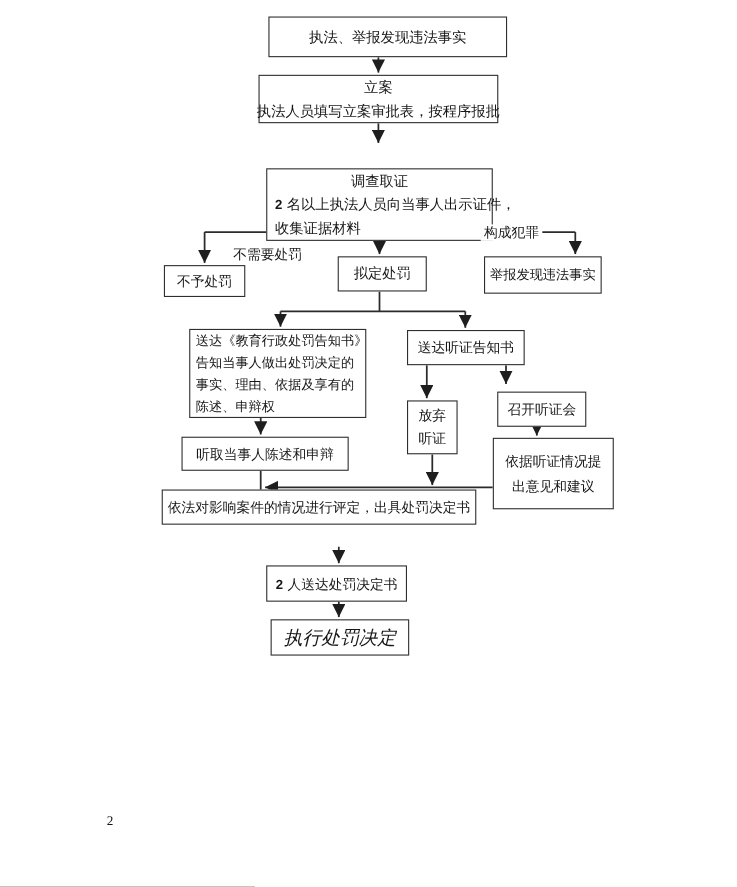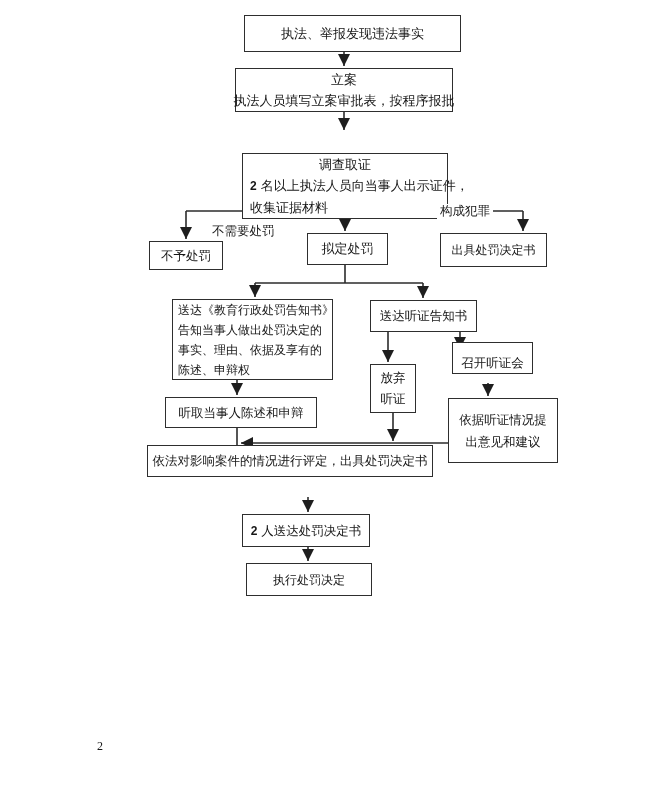--- a/index.html
+++ b/index.html
@@ -48,26 +48,26 @@
   
   #n-report          {left:244px;top:15px; width:217px;height:37px;}
   #n-filing          {left:235px;top:68px; width:218px;height:44px;line-height:21px;}
   #n-investigate     {left:242px;top:133px;width:206px;height:66px;line-height:21px;padding:1px 7px;margin-top:20px;}
   #n-no-penalty      {left:149px;top:241px;width:74px; height:29px;font-size:12.5px;}
   #n-draft-penalty   {left:307px;top:233px;width:81px; height:32px;}
   #n-transfer        {left:440px;top:233px;width:107px;height:34px;font-size:12px;}
   #n-notice          {left:172px;top:299px;width:161px;height:81px;font-size:12px;line-height:20px;align-items:flex-start;text-align:left;padding:1px 5px;}
   #n-hearing-notice  {left:370px;top:300px;width:107px;height:32px;font-size:12.5px;}
   #n-waive           {left:370px;top:364px;width:46px; height:49px;font-size:12.5px;line-height:21px;}
-  #n-hold-hearing    {left:452px;top:342px;width:81px; height:32px;font-size:12.5px;justify-content:flex-end;}
+  #n-hold-hearing    {left:452px;top:356px;width:81px; height:32px;font-size:12.5px;}
   #n-opinion         {left:448px;top:398px;width:110px;height:65px;font-size:12.5px;line-height:22px;}
   #n-listen          {left:165px;top:397px;width:152px;height:31px;font-size:12.5px;}
   #n-assess          {left:147px;top:445px;width:286px;height:32px;font-size:12.5px;}
   #n-deliver         {left:242px;top:514px;width:128px;height:33px;font-size:12.5px;}
-  #n-execute         {left:246px;top:563px;width:126px;height:33px;font-size:12px;}
+  #n-execute         {left:246px;top:563px;width:126px;height:33px;font-size:17px;font-style:italic;}
   #lbl-no-need       {left:209px;top:204px;margin-top:20px;}
   #lbl-crime         {left:437px;top:204px;}
   #page-number       {left:97px;top:739px;}
 </style>
 </head>
 <body>
 
 <div id="canvas">
 
   <svg id="connectors" viewBox="0 0 670 806" xmlns="http://www.w3.org/2000/svg">
@@ -119,21 +119,21 @@
 
   <div class="fbox" id="n-no-penalty">
     <div class="ln">不予处罚</div>
   </div>
 
   <div class="fbox" id="n-draft-penalty">
     <div class="ln">拟定处罚</div>
   </div>
 
   <div class="fbox" id="n-transfer">
-    <div class="ln">出具处罚决定书</div>
+    <div class="ln">举报发现违法事实</div>
   </div>
 
   <div class="fbox" id="n-notice">
     <div class="ln">送达《教育行政处罚告知书》</div>
     <div class="ln">告知当事人做出处罚决定的</div>
     <div class="ln">事实、理由、依据及享有的</div>
     <div class="ln">陈述、申辩权</div>
   </div>
 
   <div class="fbox" id="n-hearing-notice">

